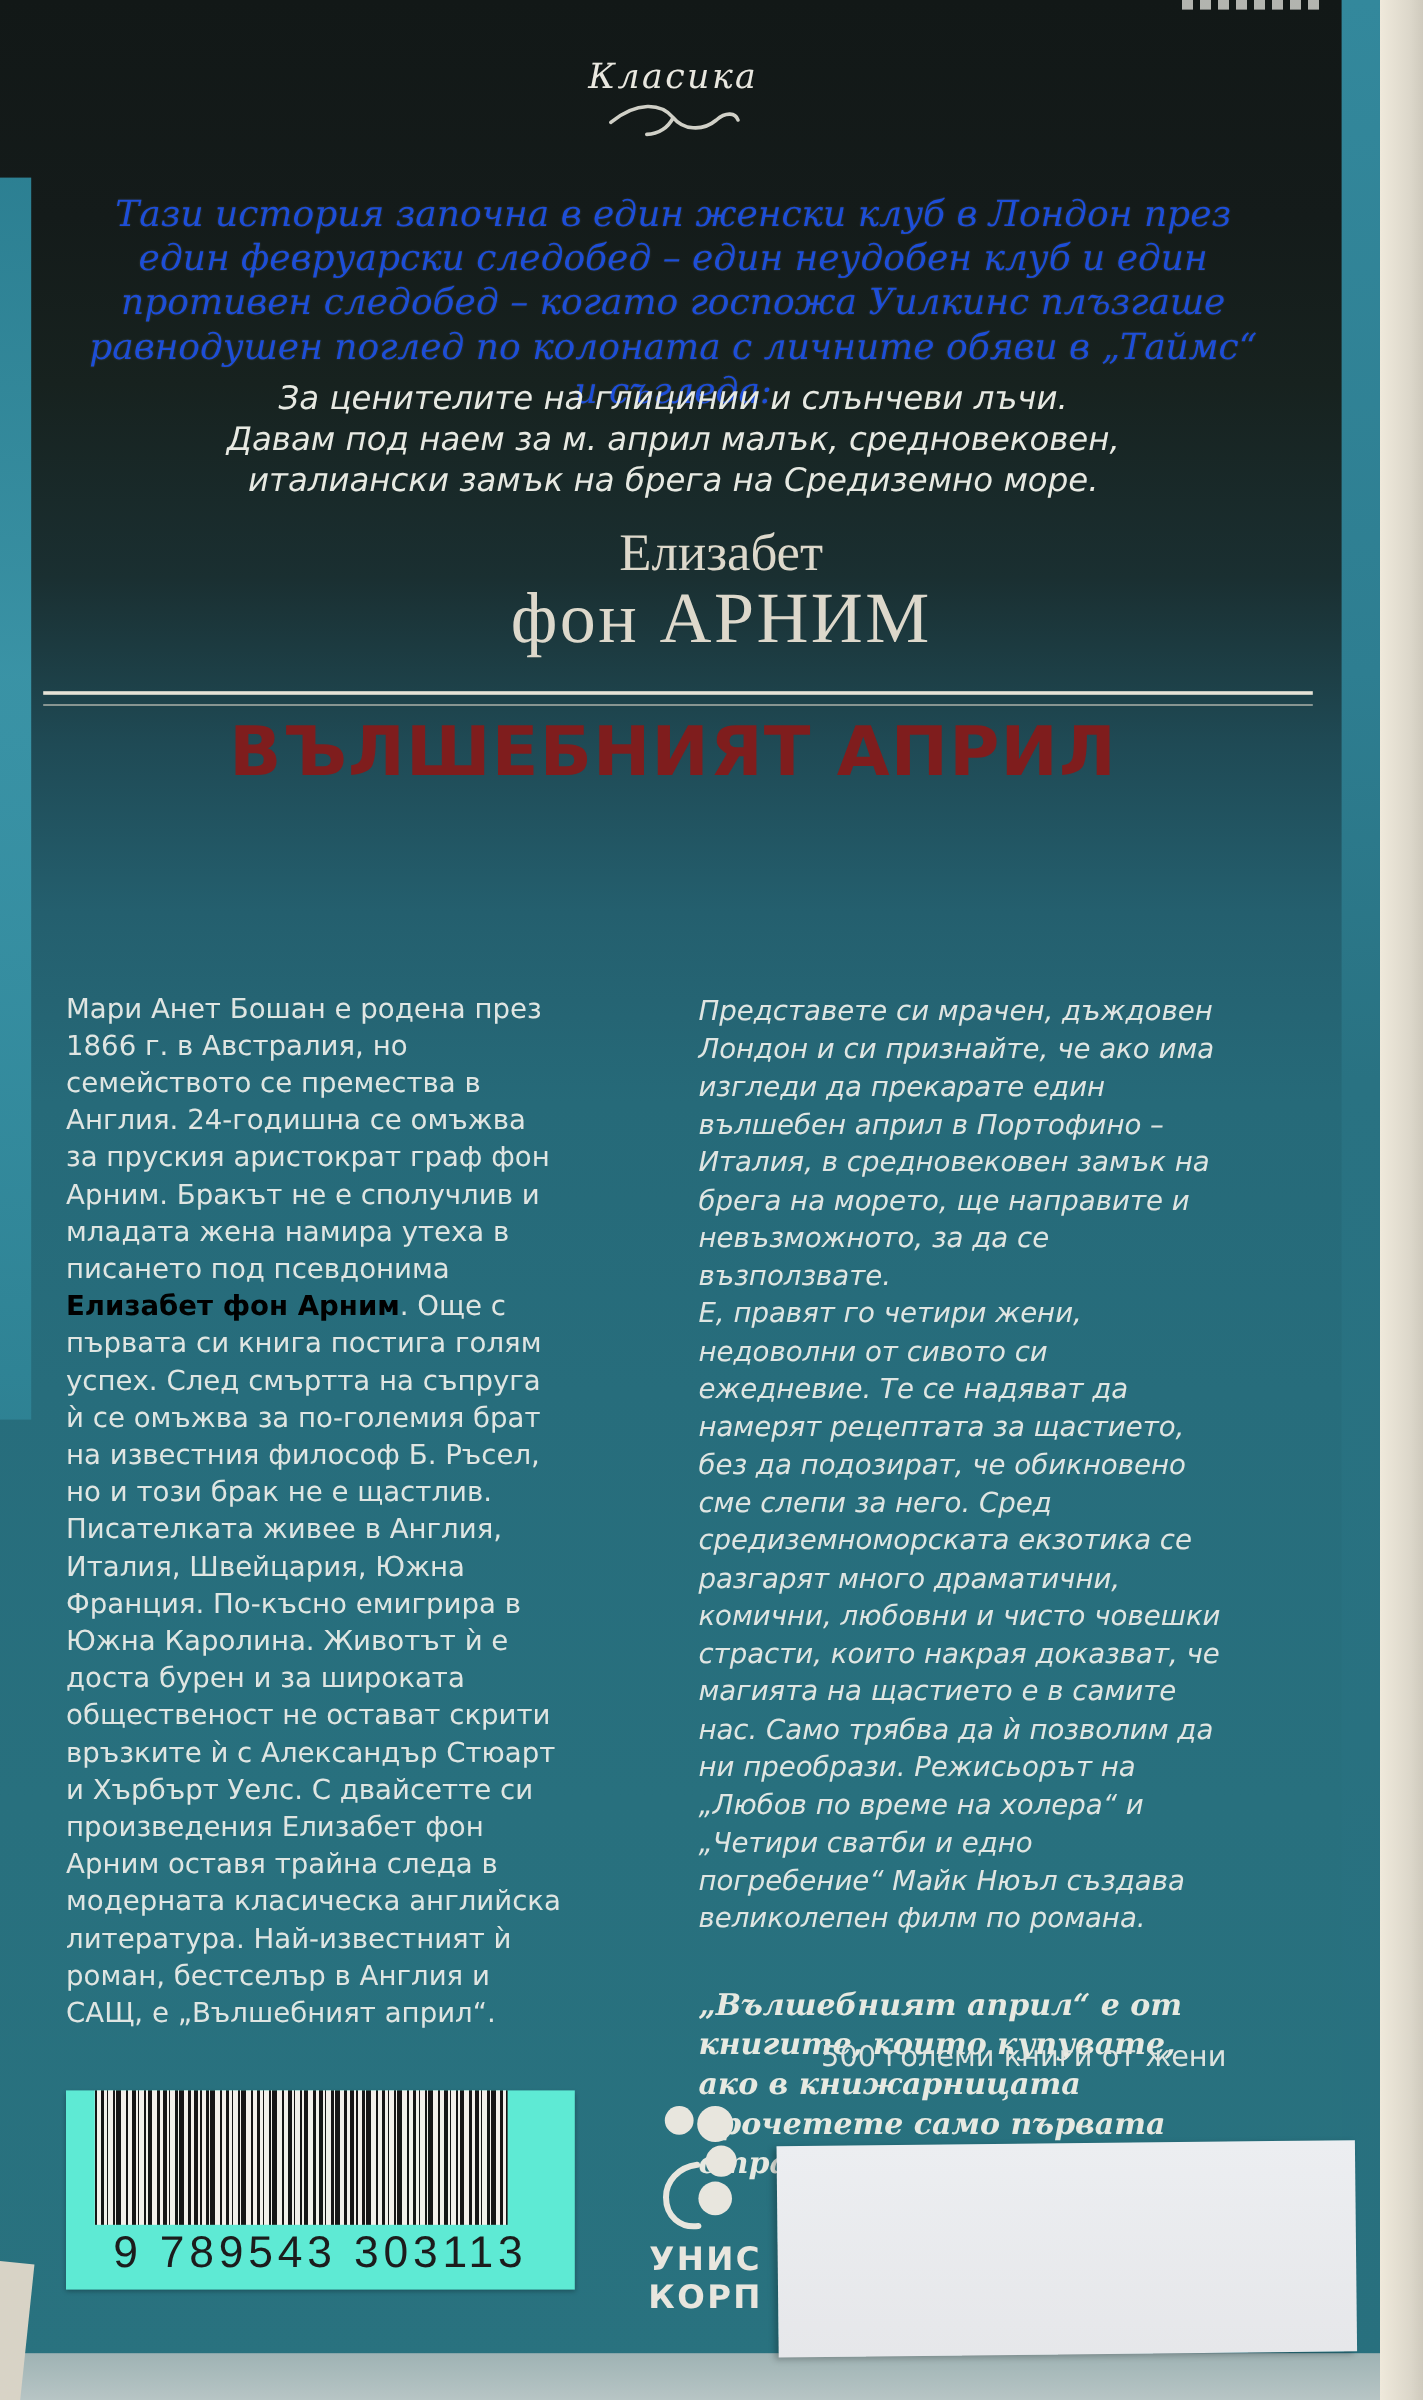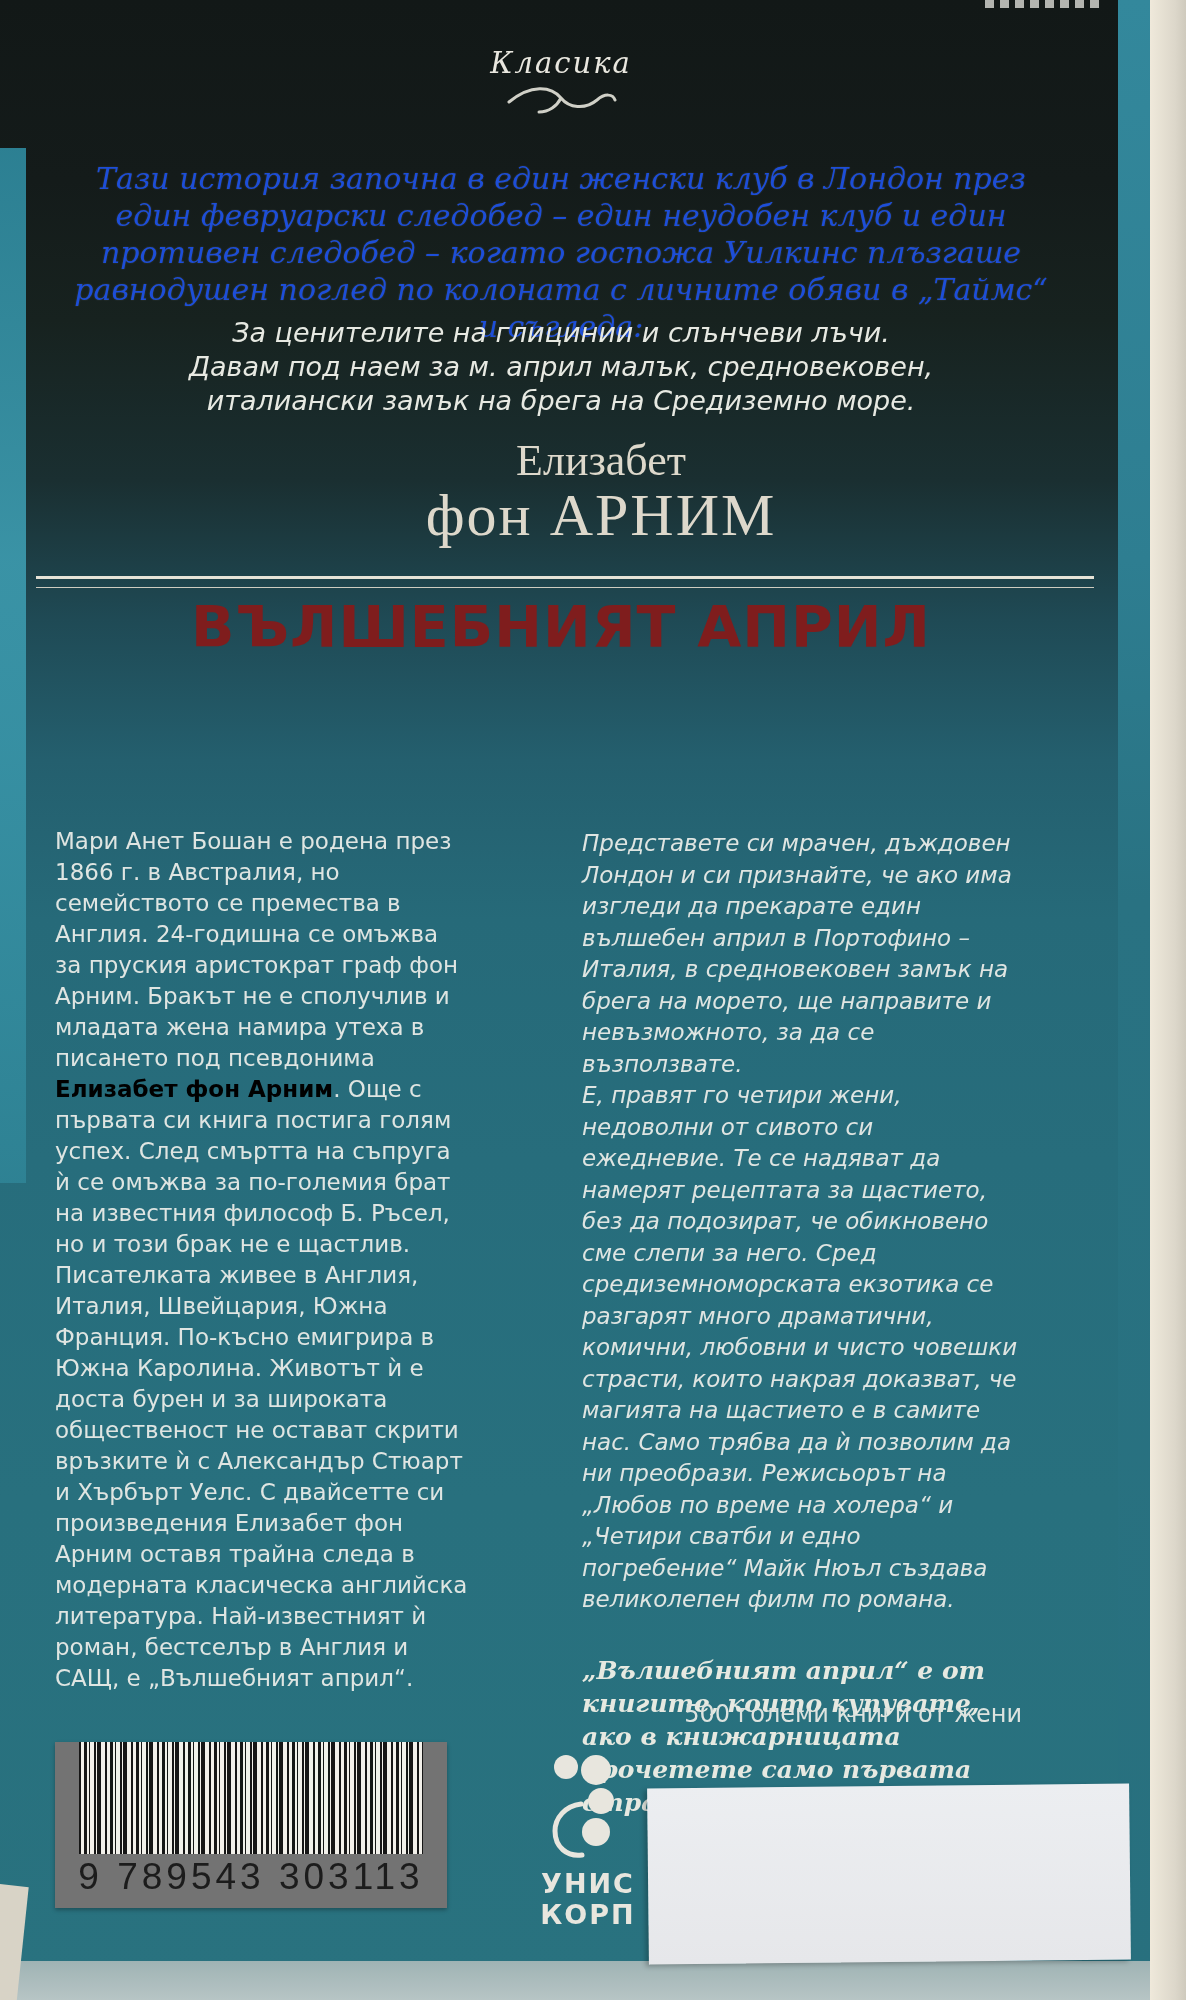--- a/index.html
+++ b/index.html
@@ -62,22 +62,22 @@
   
   .publisher{position:absolute;left:528px;top:1752px;width:120px;text-align:center;color:#e8e6de;}
   .publisher .pub-line{font-size:27px;font-weight:bold;letter-spacing:2px;line-height:31px;}
 
   
   .sticker{position:absolute;left:648px;top:1786px;width:482px;height:176px;
     background:linear-gradient(180deg,#eceef1,#e6e7ea);transform:rotate(-.6deg);
     box-shadow:-3px 2px 5px rgba(0,0,0,.25);}
 
   
-  .barcode{position:absolute;left:55px;top:1742px;width:392px;height:166px;
-    background:#737373;box-shadow:0 2px 4px rgba(0,0,0,.3);}
+  .barcode{position:absolute;left:55px;top:1742px;width:424px;height:166px;
+    background:#5eead4;box-shadow:0 2px 4px rgba(0,0,0,.3);}
   .bars{position:absolute;left:24px;top:0;width:344px;height:112px;
     background:repeating-linear-gradient(90deg,
       #161616 0 2px,#f2f0ea 2px 5px,
       #161616 5px 8px,#f2f0ea 8px 10px,
       #161616 10px 11px,#f2f0ea 11px 15px,
       #161616 15px 17px,#f2f0ea 17px 18px,
       #161616 18px 22px,#f2f0ea 22px 26px);}
   .barcode-number{position:absolute;left:0;top:114px;width:100%;text-align:center;
     font-family:"Liberation Sans",sans-serif;font-size:37px;color:#1c1c1c;letter-spacing:4px;white-space:nowrap;}
 </style>

